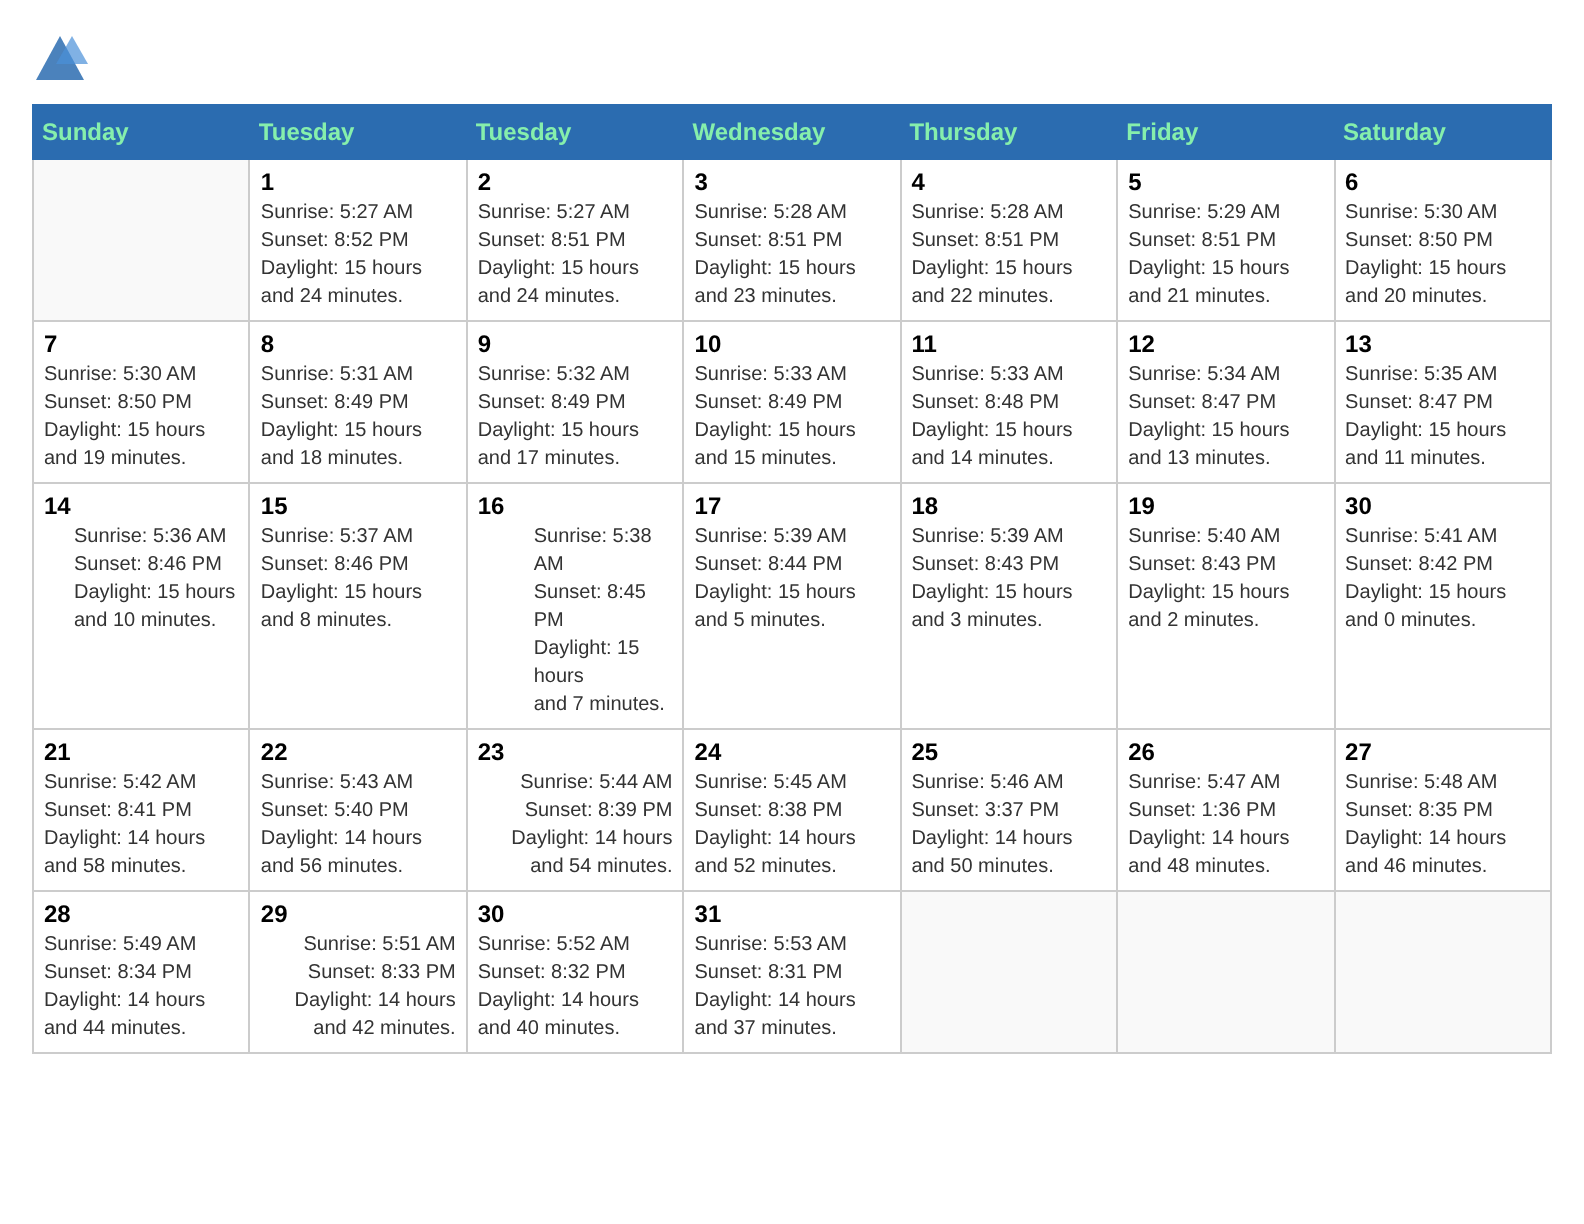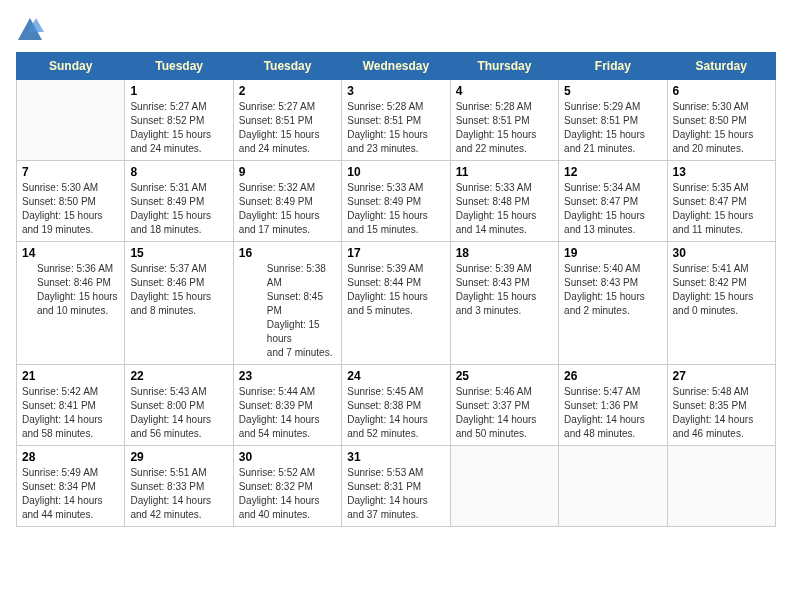--- a/index.html
+++ b/index.html
@@ -52,23 +52,23 @@
       font-size: 14px;
       color: #555;
     }
     .calendar {
       width: 100%;
       border-collapse: collapse;
       font-size: 11px;
     }
     .calendar th {
       background: #2b6cb0;
-      color: #fef9c3;
+      color: #86efac;
       padding: 6px 4px;
-      text-align: center;
+      text-align: left;
       font-size: 12px;
       font-weight: bold;
       border: 1px solid #2b6cb0;
     }
     .calendar td {
       vertical-align: top;
       border: 1px solid #ccc;
       padding: 4px 5px;
       width: 107px;
       min-height: 80px;
@@ -273,27 +273,27 @@
         <td>
           <span class="day-number">21</span>
           <div class="day-info" style="white-space: pre-line;">Sunrise: 5:42 AM
 Sunset: 8:41 PM
 Daylight: 14 hours
 and 58 minutes.</div>
         </td>
         <td>
           <span class="day-number">22</span>
           <div class="day-info" style="white-space: pre-line;">Sunrise: 5:43 AM
-Sunset: 8:00 PM
+Sunset: 5:40 PM
 Daylight: 14 hours
 and 56 minutes.</div>
         </td>
         <td>
           <span class="day-number">23</span>
-          <div class="day-info" style="white-space: pre-line;">Sunrise: 5:44 AM
+          <div class="day-info" style="white-space: pre-line; text-align: right;">Sunrise: 5:44 AM
 Sunset: 8:39 PM
 Daylight: 14 hours
 and 54 minutes.</div>
         </td>
         <td>
           <span class="day-number">24</span>
           <div class="day-info" style="white-space: pre-line;">Sunrise: 5:45 AM
 Sunset: 8:38 PM
 Daylight: 14 hours
 and 52 minutes.</div>
@@ -323,21 +323,21 @@
       <tr>
         <td>
           <span class="day-number">28</span>
           <div class="day-info" style="white-space: pre-line;">Sunrise: 5:49 AM
 Sunset: 8:34 PM
 Daylight: 14 hours
 and 44 minutes.</div>
         </td>
         <td>
           <span class="day-number">29</span>
-          <div class="day-info" style="white-space: pre-line;">Sunrise: 5:51 AM
+          <div class="day-info" style="white-space: pre-line; text-align: right;">Sunrise: 5:51 AM
 Sunset: 8:33 PM
 Daylight: 14 hours
 and 42 minutes.</div>
         </td>
         <td>
           <span class="day-number">30</span>
           <div class="day-info" style="white-space: pre-line;">Sunrise: 5:52 AM
 Sunset: 8:32 PM
 Daylight: 14 hours
 and 40 minutes.</div>

